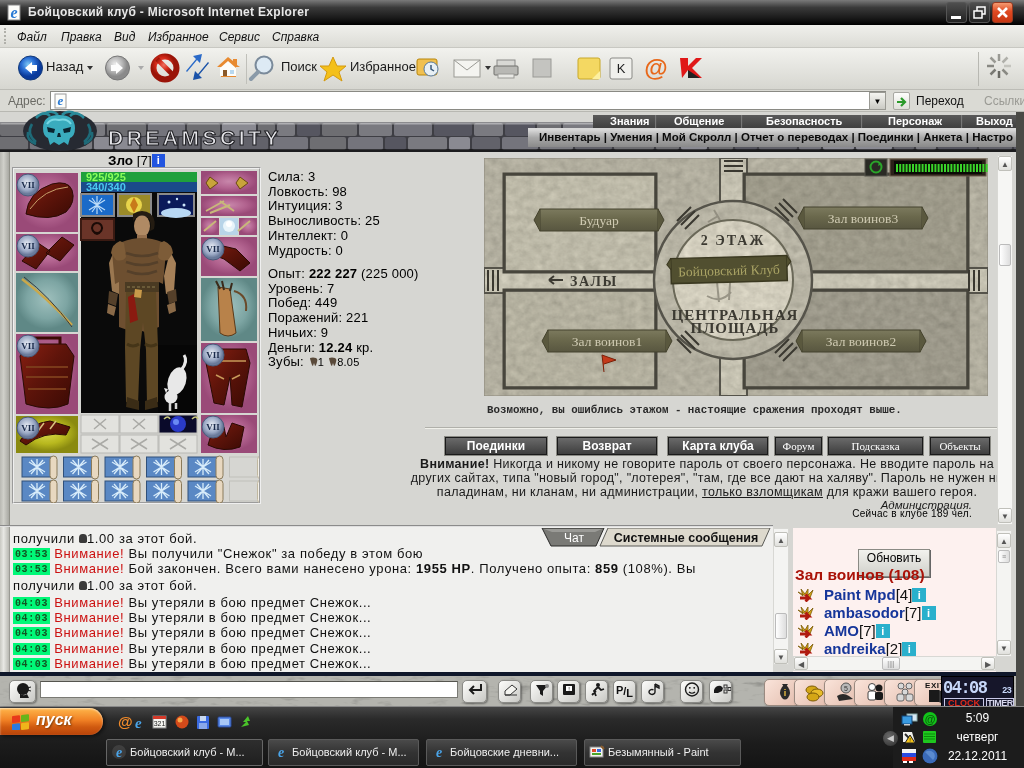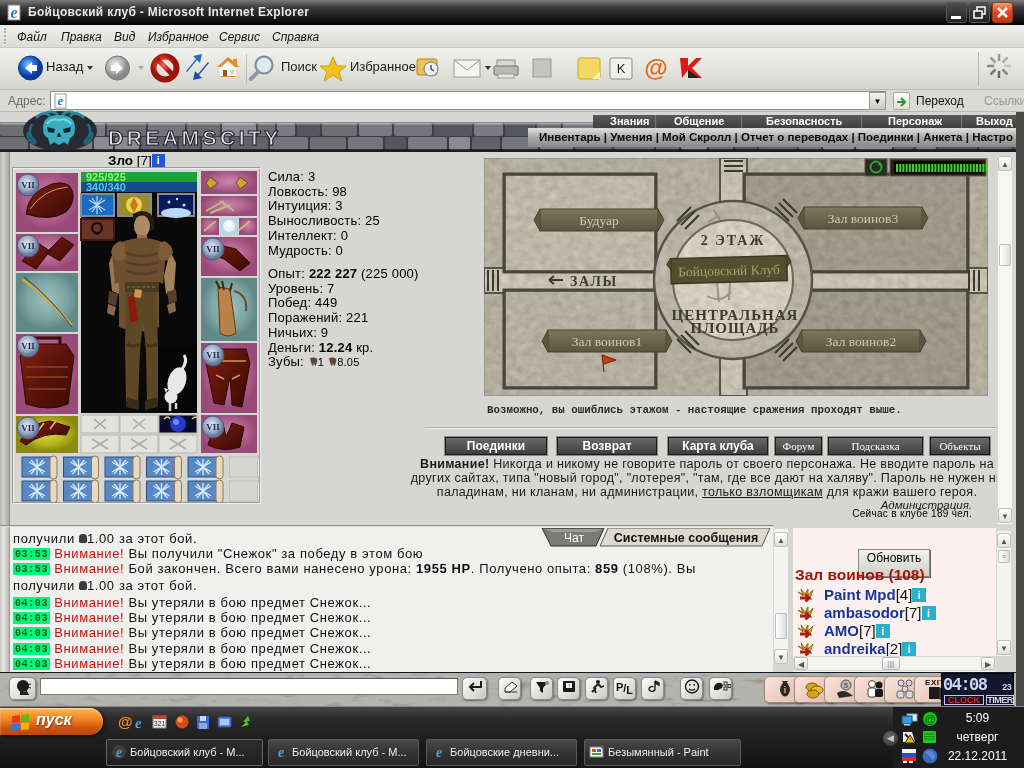--- a/index.html
+++ b/index.html
@@ -17,21 +17,21 @@
 #nav1{left:593px;top:115px;width:431px;height:19px;background:linear-gradient(#5a5a5a,#333);color:#fff;font-size:11px;font-weight:bold;}
 #nav2{left:528px;top:128px;width:496px;height:19px;background:linear-gradient(#d8d8d8 10%,#a8a8a8 50%,#8a8a8a);color:#0a0a0a;font-size:11.5px;font-weight:bold;line-height:19px;text-align:center;}
 
 #content{left:0;top:152px;width:1024px;height:373px;background:#d6d6d2;}
 
 #charpanel{left:12px;top:167px;width:249px;height:337px;border:2px groove #efefef;}
 
 #chat{left:0;top:525px;width:773px;height:147px;background:#f0f0ee;border-top:2px groove #dfdfdf;font-size:13px;}
 #userpanel{left:793px;top:528px;width:203px;height:144px;background:#fdf1ef;}
 
-#bottombar{left:0;top:672px;width:1024px;height:34px;background:#a8a8a0;border-top:1px solid #0f172a;}
+#bottombar{left:0;top:672px;width:1024px;height:34px;background:#a8a8a0;border-top:4px solid #0f172a;}
 
 #rightedge{left:1016px;top:112px;width:8px;height:594px;background:#4a4a46;}
 
 #taskbar{left:0;top:706px;width:1024px;height:62px;background:linear-gradient(#454545,#2a2a2a 20%,#1c1c1c 60%,#141414);border-top:1px solid #888;}
 .btnrow{height:18px;background:linear-gradient(#6a6a6a,#3e3e3e);border:1px solid #1a1a1a;outline:1px solid #8a8a84;color:#fff;font-size:12px;font-weight:bold;text-align:center;line-height:16px;}
 .serif{font-family:"Liberation Serif",serif;font-weight:normal;font-size:11px;}
 .sbbtn{position:absolute;left:0;width:14px;height:15px;background:linear-gradient(#fff,#e0e0dc);border:1px solid #c0c0ba;border-radius:2px;font-size:8px;color:#555;text-align:center;line-height:15px;}
 .wline{position:absolute;left:707px;transform:translateX(-50%);white-space:nowrap;font-size:12.5px;letter-spacing:0.3px;color:#1a1a1a;}
 .chatln{left:13px;font-size:13px;letter-spacing:0.6px;color:#111;white-space:nowrap;}
 .ts{display:inline-block;background:#00f878;color:#115522;font-family:"Liberation Mono",monospace;font-size:10px;font-weight:bold;padding:1px 2px 0;vertical-align:1px;}

